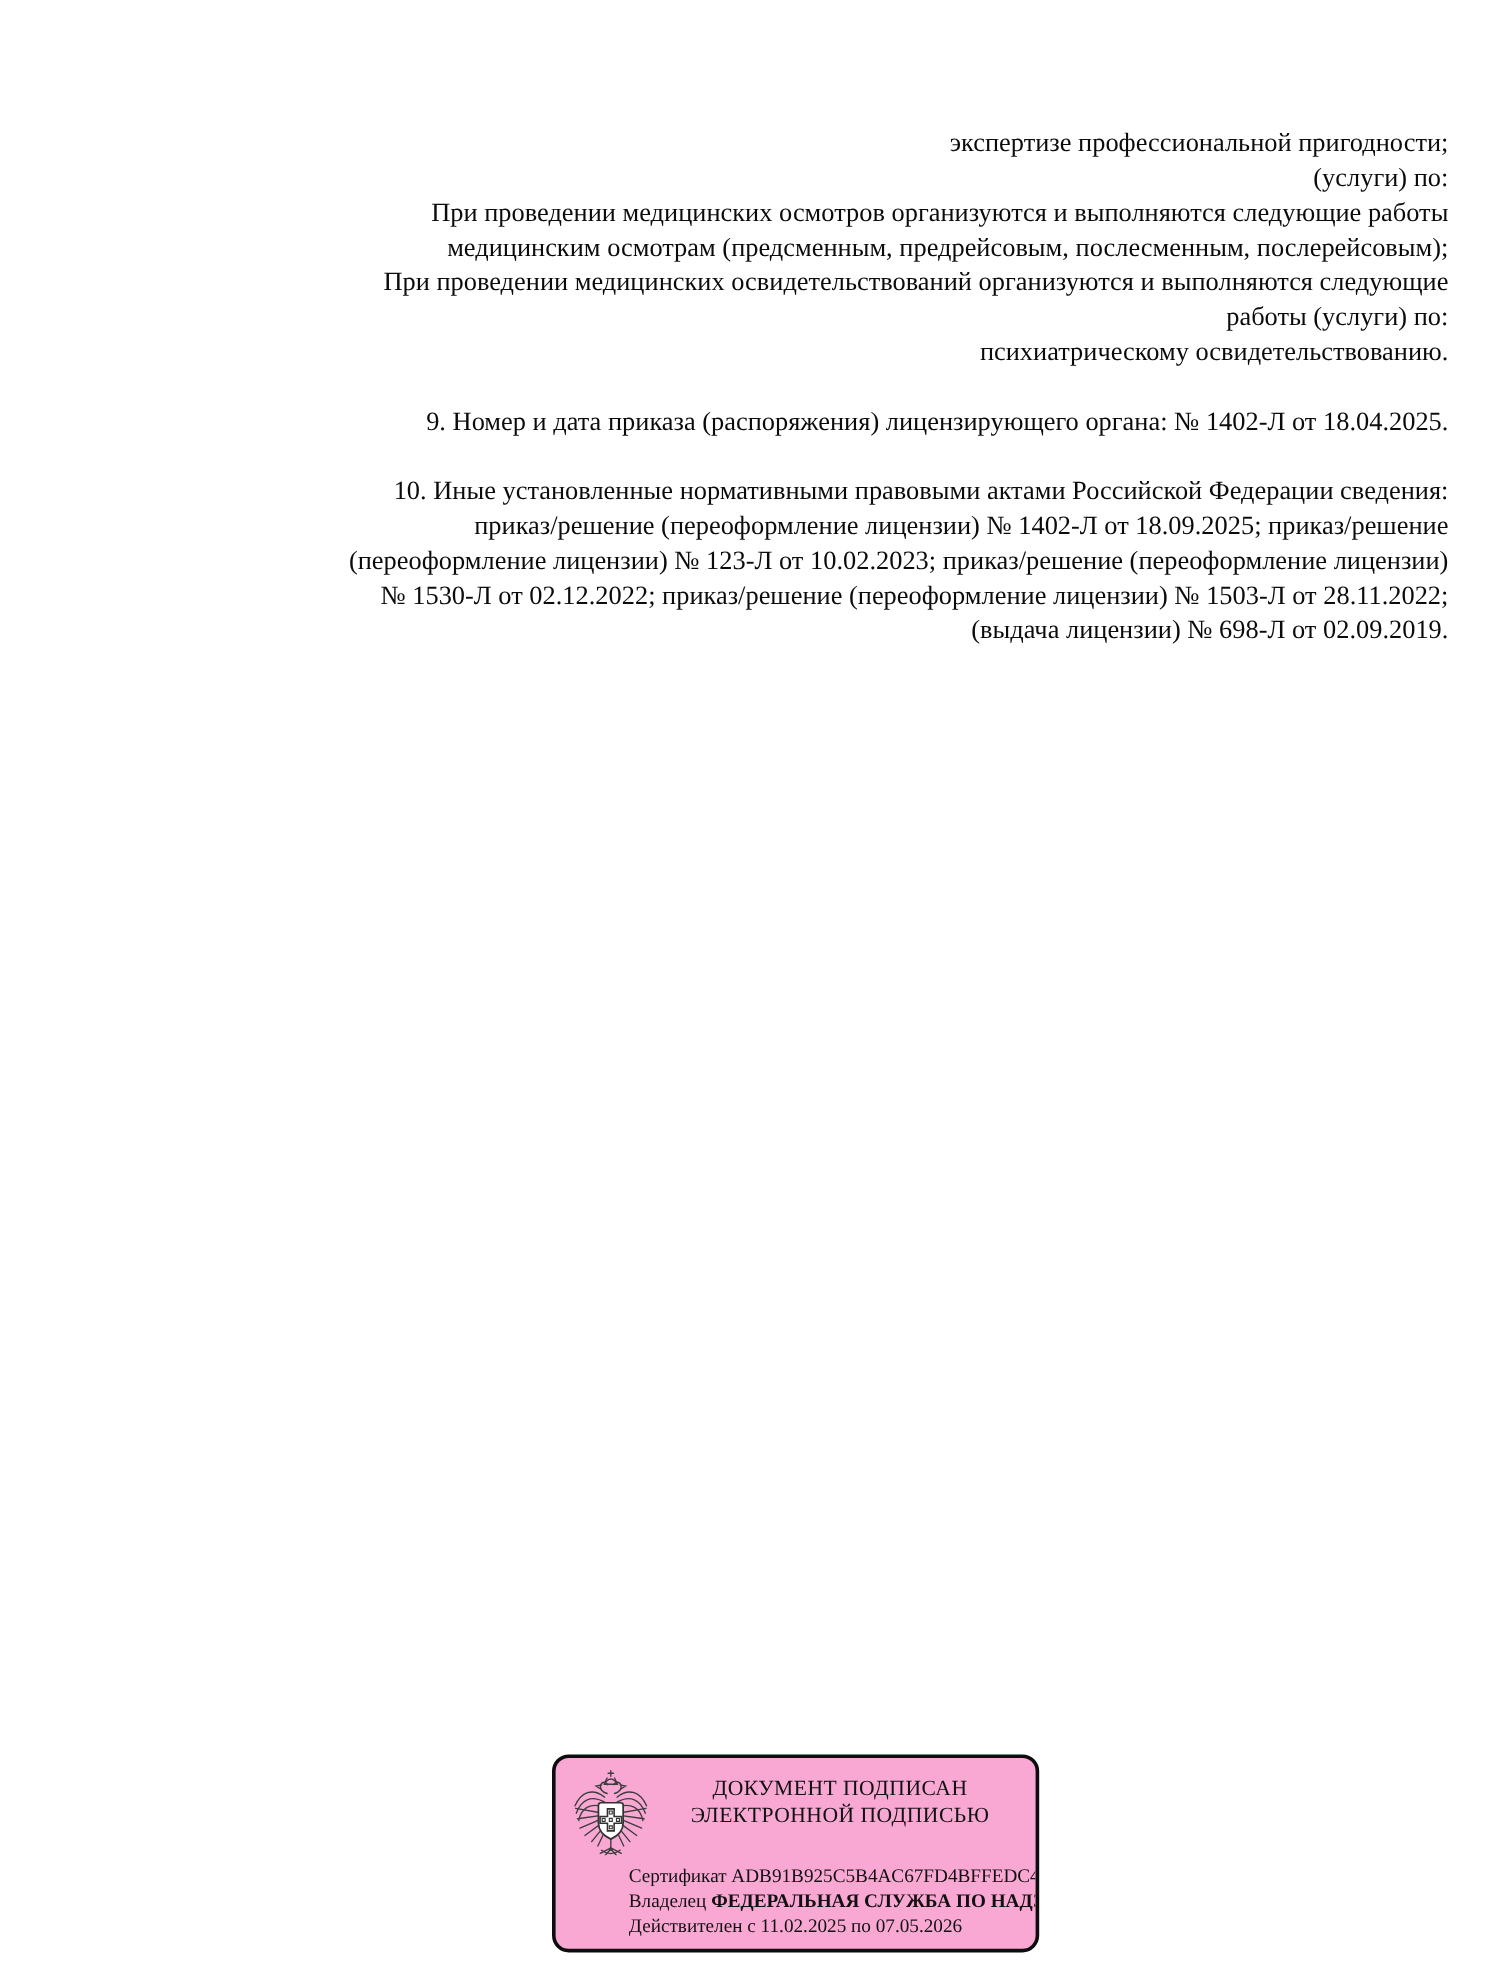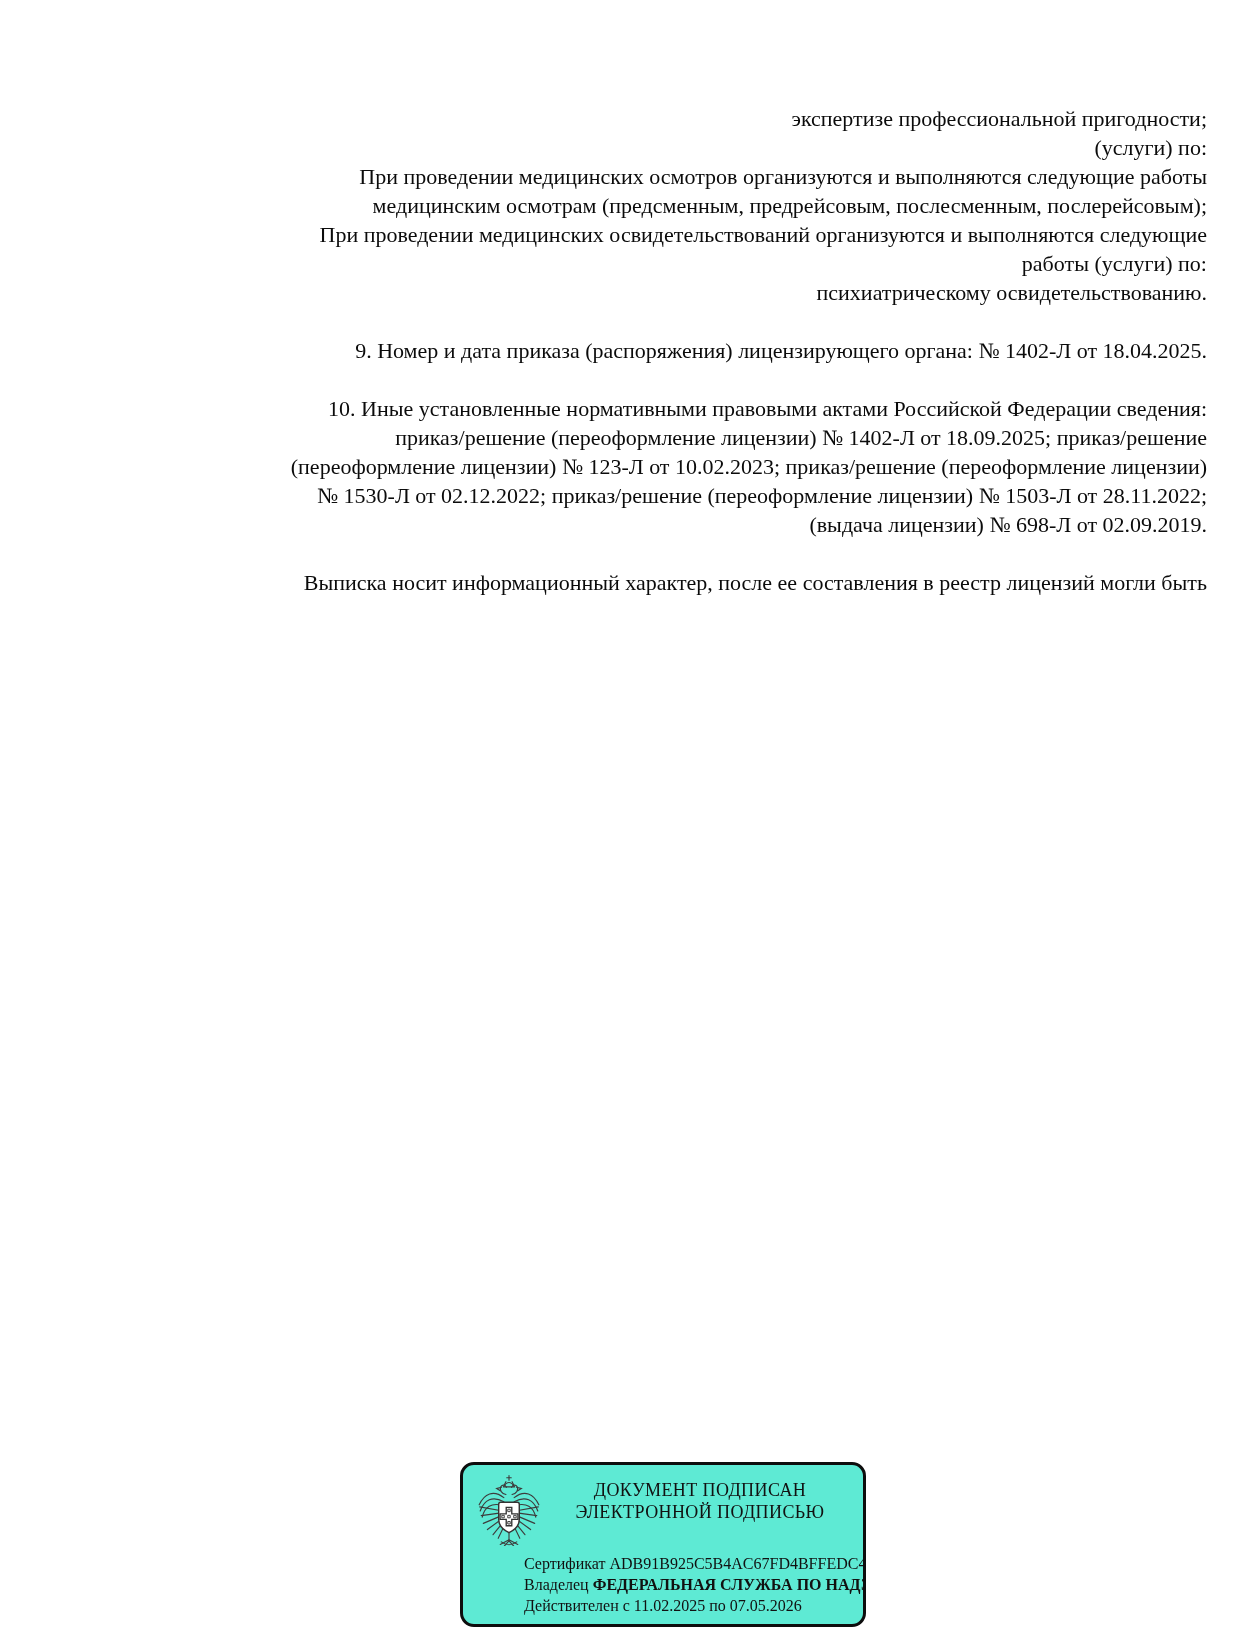--- a/index.html
+++ b/index.html
@@ -36,21 +36,21 @@
   
   .stamp {
     position: absolute;
     left: 460px;
     top: 1462px;
     width: 406px;
     height: 165px;
     box-sizing: border-box;
     border: 3px solid #0d0d0d;
     border-radius: 14px;
-    background: #5eead4;
+    background: #f9a8d4;
     overflow: hidden;
   }
   .emblem {
     position: absolute;
     left: 13px;
     top: 9px;
     width: 66px;
     height: 72px;
   }
   .stamp-title {
@@ -97,21 +97,20 @@
       <div class="line indent">психиатрическому освидетельствованию.</div>
       <div class="line">&nbsp;</div>
       <div class="line">9. Номер и дата приказа (распоряжения) лицензирующего органа: № 1402-Л от 18.04.2025.</div>
       <div class="line">&nbsp;</div>
       <div class="line">10. Иные установленные нормативными правовыми актами Российской Федерации сведения:</div>
       <div class="line">приказ/решение (переоформление лицензии) № 1402-Л от 18.09.2025; приказ/решение</div>
       <div class="line">(переоформление лицензии) № 123-Л от 10.02.2023; приказ/решение (переоформление лицензии)</div>
       <div class="line">№ 1530-Л от 02.12.2022; приказ/решение (переоформление лицензии) № 1503-Л от 28.11.2022;</div>
       <div class="line">(выдача лицензии) № 698-Л от 02.09.2019.</div>
       <div class="line">&nbsp;</div>
-      <div class="line">Выписка носит информационный характер, после ее составления в реестр лицензий могли быть</div>
     </div>
 
   <div class="stamp">
 
     <svg class="emblem" viewBox="0 0 64 70" xmlns="http://www.w3.org/2000/svg">
       <g stroke="#3d3d3d" stroke-width="1.1" fill="none" stroke-linecap="round">
 
         <path d="M32 1.5v4.5 M29.8 3.6h4.4"></path>
         <path d="M26.5 12.5q5.5-8.5 11 0 M26.5 12.5h11"></path>
         <path d="M27.5 10.5l1.5-3 M36.5 10.5l-1.5-3"></path>

